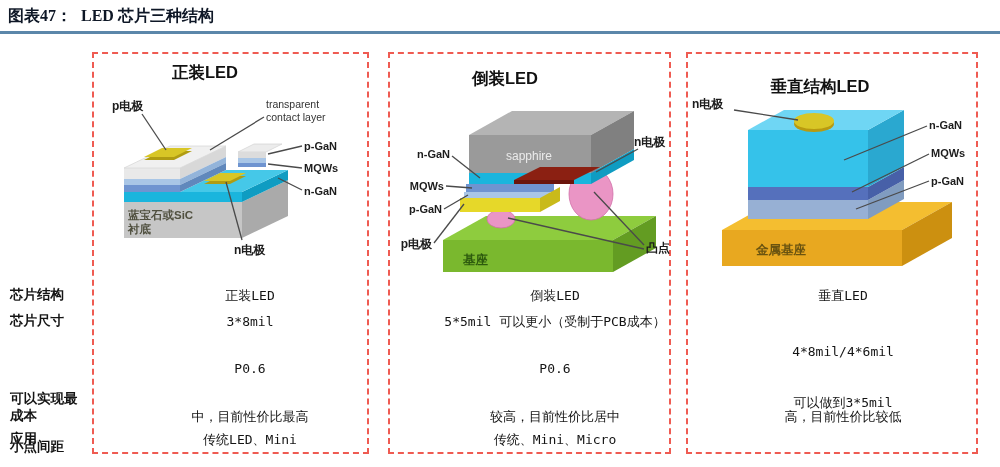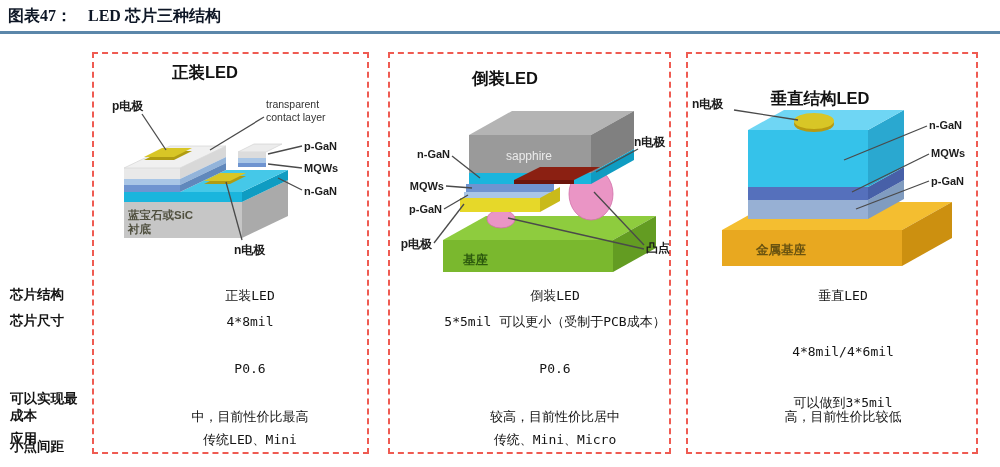--- a/index.html
+++ b/index.html
@@ -1,30 +1,30 @@
 <!DOCTYPE html>
 <html><head>
 <meta charset="utf-8">
 <style>
   html,body{margin:0;padding:0;background:#ffffff;}
   #stage{position:relative;width:1000px;height:467px;background:#ffffff;overflow:hidden;
          font-family:"Liberation Sans",sans-serif;color:#1a1a1a;}
   
-  .hdr{position:absolute;left:8px;top:6px;display:flex;gap:16px;align-items:baseline;
+  .hdr{position:absolute;left:8px;top:6px;display:flex;gap:9px;align-items:baseline;
        font-family:"Liberation Serif",serif;font-weight:bold;font-size:16px;color:#0e1726;}
   .rule{position:absolute;left:0;top:31px;width:1000px;height:3px;background:#5b87aa;}
   
   .panel{position:absolute;top:52px;height:398px;border:2px dashed #ef5b52;background:transparent;}
   .p1{left:92px;width:273px;}
   .p2{left:388px;width:279px;}
   .p3{left:686px;width:288px;}
   .ptitle{position:absolute;font-weight:bold;font-size:16.5px;color:#111;text-align:center;width:180px;}
   .t1{left:115px;top:62px;}
   .t2{left:415px;top:68px;}
-  .t3{left:730px;top:76px;margin-top:12px;}
+  .t3{left:730px;top:76px;}
   svg{position:absolute;overflow:visible;}
   .d1{left:92px;top:82px;}
   .d2{left:388px;top:82px;}
   .d3{left:686px;top:82px;}
   
   .dzh{font:bold 12px "Liberation Sans",sans-serif;fill:#1c1c1c;}
   .den{font:bold 11px "Liberation Sans",sans-serif;fill:#1c1c1c;}
   .dens{font:10.5px "Liberation Sans",sans-serif;fill:#333;}
   .dsub{font:bold 11.5px "Liberation Sans",sans-serif;fill:#50503f;}
   .dsap{font:12px "Liberation Sans",sans-serif;fill:#ebebeb;}
@@ -200,21 +200,21 @@
   <div class="rowlab r-structure">芯片结构</div>
   <div class="rowlab r-size">芯片尺寸</div>
   <div class="rowlab" style="top:359px">
     <span class="blk">可以实现最</span>
     <span class="blk">小点间距</span>
   </div>
   <div class="rowlab r-cost">成本</div>
   <div class="rowlab r-app">应用</div>
 
   <div class="cell c1 r-structure">正装LED</div>
-  <div class="cell c1 r-size">4*8mil</div>
+  <div class="cell c1 r-size">3*8mil</div>
   <div class="cell c1 r-pitch">P0.6</div>
   <div class="cell c1 r-cost">中，目前性价比最高</div>
   <div class="cell c1 r-app">传统LED、Mini</div>
 
   <div class="cell c2 r-structure">倒装LED</div>
   <div class="cell c2 r-size">5*5mil 可以更小（受制于PCB成本）</div>
   <div class="cell c2 r-pitch">P0.6</div>
   <div class="cell c2 r-cost">较高，目前性价比居中</div>
   <div class="cell c2 r-app">传统、Mini、Micro</div>
 

